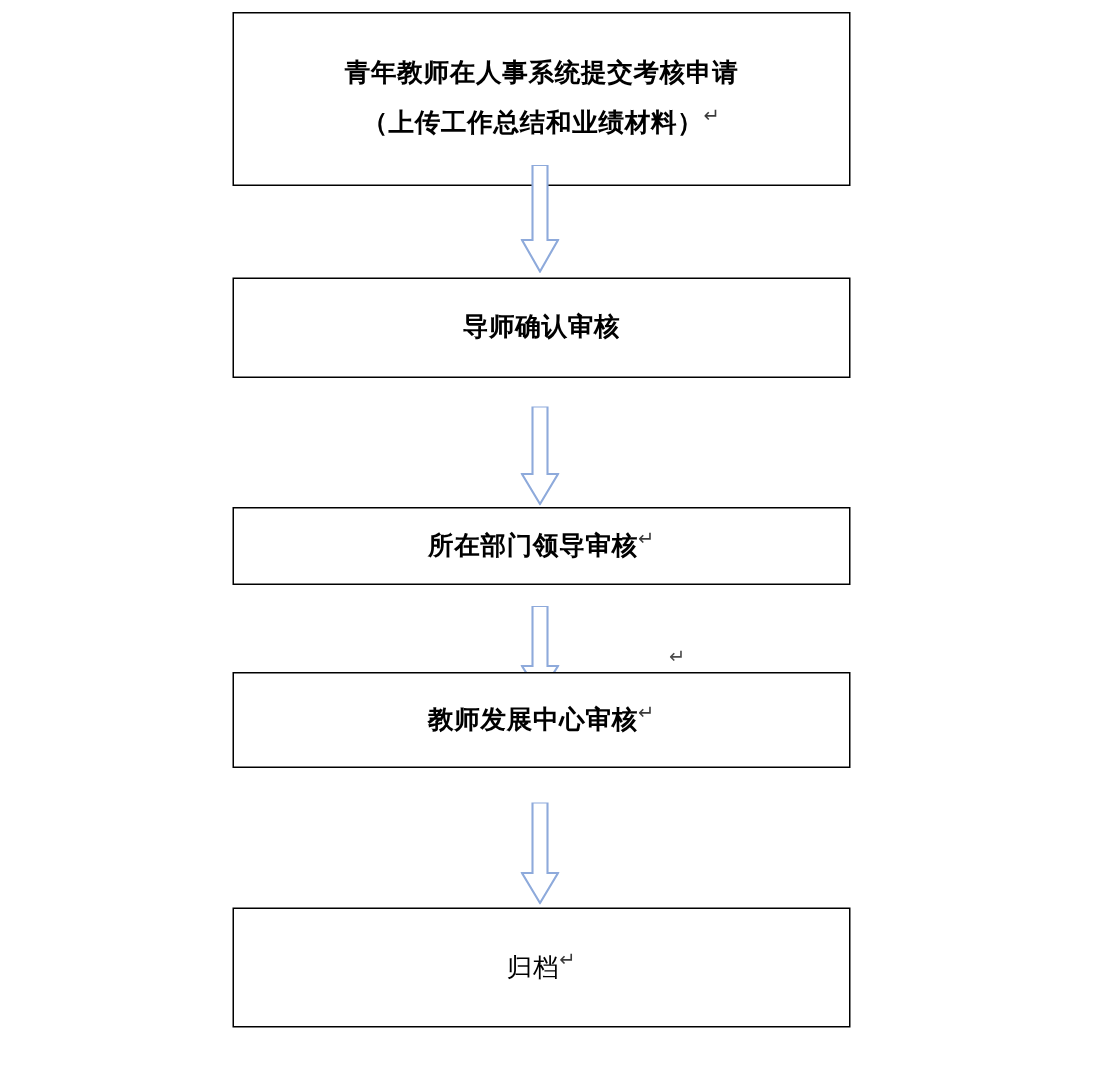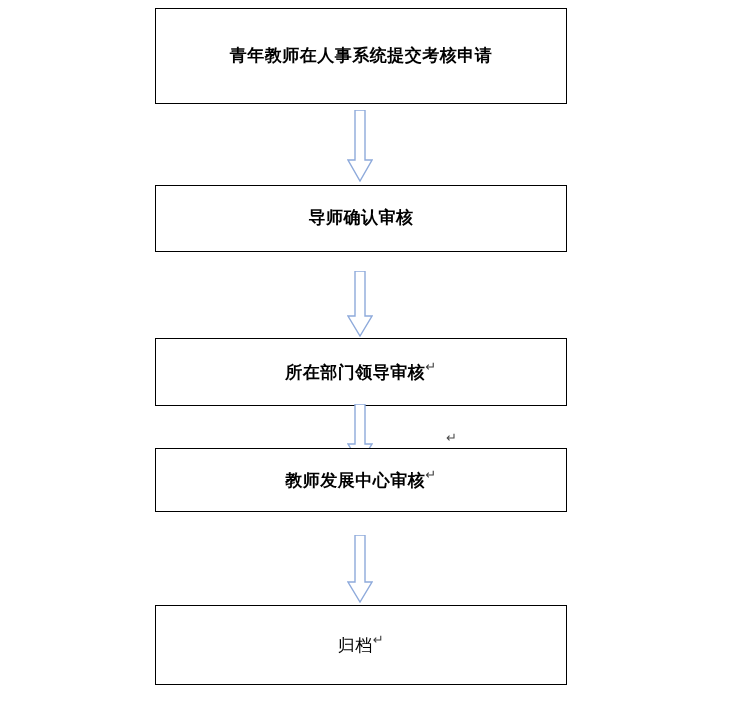--- a/index.html
+++ b/index.html
@@ -43,23 +43,23 @@
   .node.plain .line {
     font-weight: normal;
   }
   .node .mark {
     font-weight: normal;
     font-size: 13px;
     color: #3a3a3a;
     vertical-align: super;
   }
   
-  #node-0 { top: 8px;   height: 96px; }
+  #node-0 { top: 8px;   height: 116px; }
   #node-1 { top: 185px; height: 67px;  }
-  #node-2 { top: 338px; height: 68px;  }
+  #node-2 { top: 338px; height: 52px;  }
   #node-3 { top: 448px; height: 64px;  }
   #node-4 { top: 605px; height: 80px;  }
 
   
   .arrow {
     position: absolute;
     left: 347px;
     width: 26px;
   }
   .arrow svg { display: block; }
@@ -76,20 +76,23 @@
   }
   #stray-1 { left: 446px; top: 430px; }
 </style>
 </head>
 <body>
 
 <div id="flow">
 
   <div class="node" id="node-0">
     <div class="line">青年教师在人事系统提交考核申请</div>
+    <div class="line">
+      <span>（上传工作总结和业绩材料）</span><span class="mark">↵</span>
+    </div>
   </div>
 
   <div class="arrow" id="arrow-0">
     <svg width="26" height="72" viewBox="0 0 26 72" xmlns="http://www.w3.org/2000/svg">
       <polygon points="8,0 18,0 18,50 25,50 13,71 1,50 8,50" fill="#ffffff" stroke="#8eaadb" stroke-width="1.4"></polygon>
     </svg>
   </div>
 
   <div class="node" id="node-1">
     <div class="line">导师确认审核</div>

